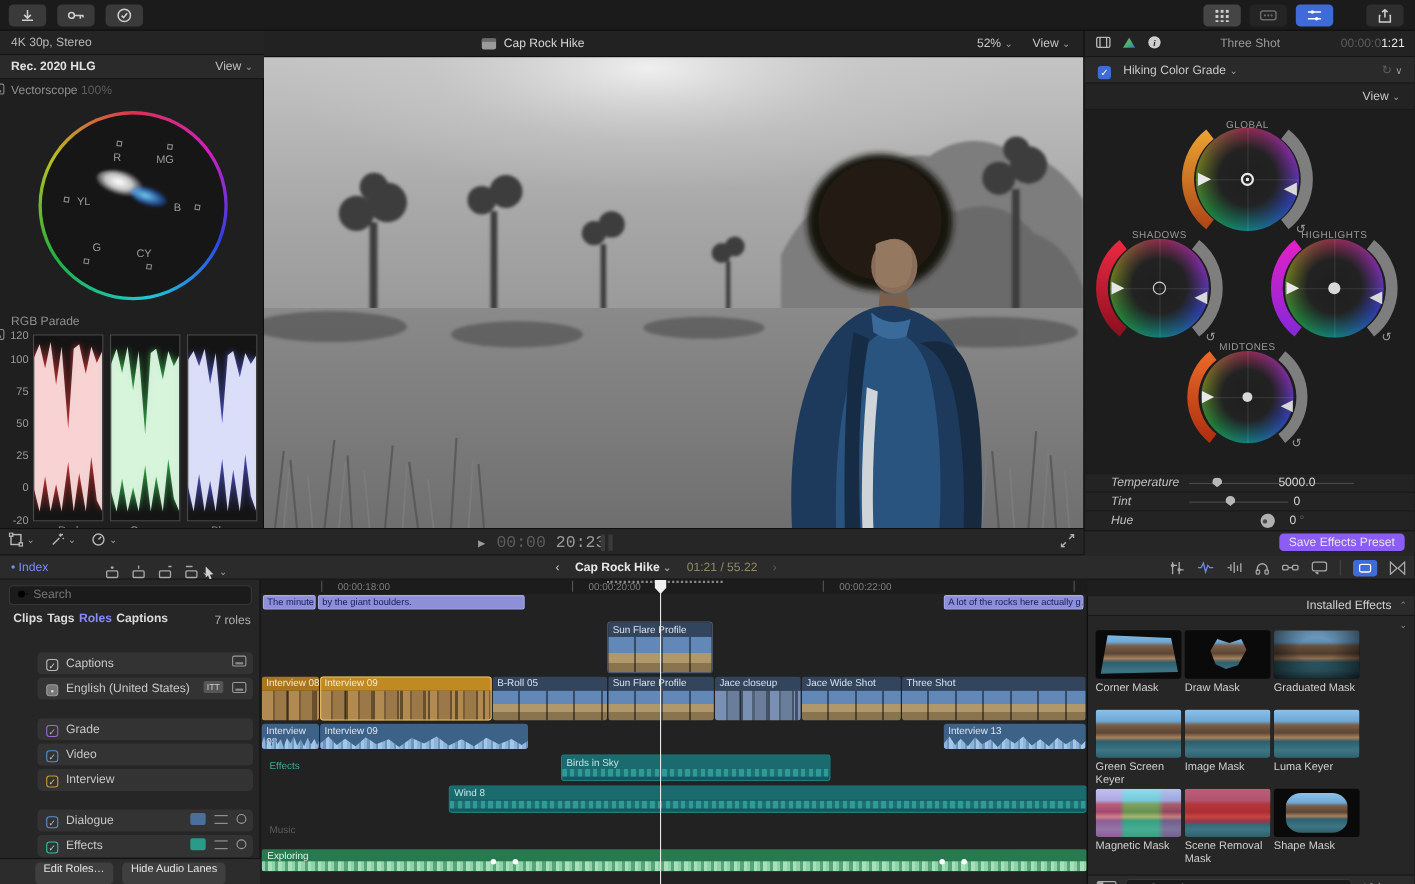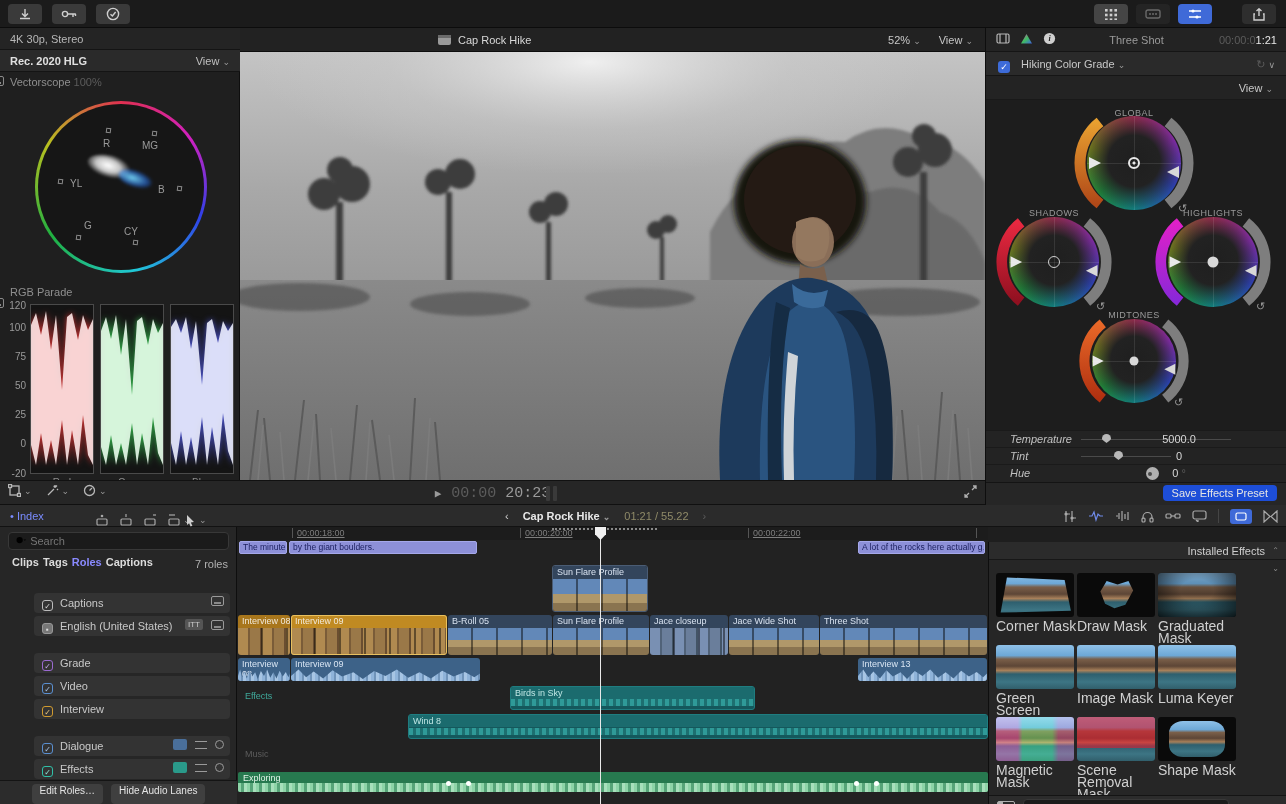--- a/index.html
+++ b/index.html
@@ -86,21 +86,21 @@
   .wheel svg.arcs { position:absolute; left:-14px; top:-14px; overflow:visible; }
   .wheel-reset { position:absolute; color:#9a9a9a; font-size:11px; }
   .param-row { position:absolute; left:0; width:301px; height:17px; line-height:17px; border-top:1px solid #1a1a1a; }
   .param-row .plabel { position:absolute; left:24px; color:#c0c0c0;font-style:italic; }
   .param-row .pval { position:absolute; right:78px; width:60px; text-align:center; color:#d8d8d8; }
   .slider-track { position:absolute; top:8px; height:1px; background:#4a4a4a; }
   .slider-thumb { position:absolute; top:3px; width:9px; height:9px; background:#b8b8b8; border-radius:50% 50% 50% 50%; clip-path:polygon(0 0,100% 0,100% 60%,50% 100%,0 60%); }
   .hue-dial { position:absolute; top:2px; width:13px; height:13px; border-radius:50%; background:#b0b0b0; }
   .hue-dial:after { content:""; position:absolute; left:2px; top:5px; width:4px; height:4px; border-radius:50%; background:#4a4a4a; }
   .insp-foot { position:absolute; left:0; top:454px; width:301px; height:23px; background:#262626; border-top:1px solid #141414; }
-  .btn { background:#1d4ed8; border-radius:4px; color:#e4e4e4; padding:2px 9px; display:inline-block; }
+  .btn { background:#8b5cf6; border-radius:4px; color:#e4e4e4; padding:2px 9px; display:inline-block; }
 
   
   .tlbar { position:absolute; left:0; top:505px; width:1286px; height:22px; background:#2b2b2b; border-bottom:1px solid #121212; line-height:22px; }
   .index-btn { position:absolute; left:10px; color:#7a8cff; }
   .tlbar svg { stroke:#a8a8a8; fill:none; stroke-width:1.2; }
   .tl-center { position:absolute; left:505px; display:flex; gap:14px; align-items:center; height:22px; }
   .tl-pos { color:#8f8a68; }
   .tl-right { position:absolute; right:8px; top:0; height:22px; display:flex; gap:11px; align-items:center; }
 
   
@@ -115,21 +115,21 @@
   .badge { background:#555; border-radius:2px; font-size:8px; padding:0 3px; color:#ccc; line-height:11px; }
   .lanes-ico { width:14px; height:11px; border-radius:2px; position:relative; }
   .hamb { width:12px; height:8px; border-top:1.4px solid #9a9a9a; border-bottom:1.4px solid #9a9a9a; }
   .circ { width:9px; height:9px; border:1.2px solid #9a9a9a; border-radius:50%; }
   .idx-foot { position:absolute; left:0; top:253px; width:237px; height:24px; background:#2c2c2c; border-top:1px solid #141414; display:flex; gap:8px; justify-content:center; padding-top:3px; }
   .idx-foot .btn { background:#3f3f3f; font-size:10px; padding:1px 8px; }
 
   
   .timeline { position:absolute; left:237px; top:527px; width:751px; height:277px; background:#222; overflow:hidden; }
   .ruler { position:absolute; left:0; top:0; width:751px; height:13px; background:#1c1c1c; color:#7e7e7e; font-size:9px; }
-  .rtick { position:absolute; top:1px; height:10px; border-left:1px solid #555; padding-left:4px; line-height:11px;text-decoration:underline; }
+  .rtick { position:absolute; top:1px; height:10px; border-left:1px solid #555; padding-left:14px; line-height:11px; }
   .cap-clip { position:absolute; top:14px; height:13px; background:#8d90d8; border:1px solid #a5a8ea; border-radius:2px; color:#1d2160; font-size:8.5px; line-height:11px; padding:0 3px; overflow:hidden; white-space:nowrap; }
   .clip { position:absolute; border-radius:3px; overflow:hidden; }
   .clip-head { height:13px; line-height:13px; font-size:9px; color:#f0e8d8; padding:0 4px; white-space:nowrap; overflow:hidden; }
   .head-orange { background:#a8761c; }
   .head-blue { background:#33455c; color:#d8e2f0; }
   .thumbs { height:27px; }
   .t-interview { background:repeating-linear-gradient(90deg,#b08a50 0 10px,#7a5c38 10px 12px,#9a7848 12px 22px,#6a4e30 22px 24px); }
   .t-desert { background:linear-gradient(180deg,#6288b8 0 45%,#b0986a 45% 72%,#8a7450 72% 100%); }
   .t-desert:after, .t-interview:after { content:""; display:block; height:100%; background:repeating-linear-gradient(90deg, transparent 0 23px, rgba(0,0,0,.45) 23px 25px); }
   .clip.selected { outline:1.5px solid #e8c060; outline-offset:-1px; }
@@ -147,21 +147,21 @@
   .ph-top { position:absolute; left:358px; top:0px; width:11px; height:13px; background:#f0f0f0; clip-path:polygon(0 0,100% 0,100% 55%,50% 100%,0 55%); z-index:10; }
   .sel-dots { position:absolute; left:315px; top:1px; width:105px; border-top:2px dotted #8a8a8a; z-index:8; }
 
   
   .fxbrowser { position:absolute; left:988px; top:542px; width:298px; height:277px; background:#262626; border-left:1px solid #0e0e0e; }
   .fx-head { position:absolute; left:0; top:0; width:298px; height:18px; line-height:18px; text-align:right; padding-right:22px; color:#cfcfcf; background:#2b2b2b; border-bottom:1px solid #171717; }
   .fx-sort { position:absolute; right:8px; top:0; color:#8a8a8a; font-size:8px; }
   .fx-item { position:absolute; width:82px; }
   .fx-thumb { width:78px; height:44px; border-radius:3px; background:#0a0a0a; position:relative; overflow:hidden; }
   .scene { position:absolute; inset:0; background:linear-gradient(180deg,#8fc1e8 0%,#6da8d6 24%,#7a5f49 32%,#5d4636 48%,#a8805a 58%,#2e5f6e 66%,#3d7584 84%,#315f6c 100%); }
-  .fx-label { margin-top:3px; font-size:14px; color:#d0d0d0; line-height:12px; }
+  .fx-label { margin-top:3px; font-size:10px; color:#d0d0d0; line-height:12px; }
   .clip-corner .scene { clip-path:polygon(14% 10%,88% 16%,96% 86%,6% 90%); }
   .clip-draw .scene { clip-path:polygon(38% 18%,52% 26%,66% 18%,72% 40%,62% 72%,48% 80%,36% 70%,30% 42%); }
   .fade .scene { opacity:.85; }
   .fade .scene:after { content:""; position:absolute; inset:0; background:radial-gradient(ellipse at 50% 40%, transparent 30%, rgba(0,0,0,.75) 100%); }
   .tint-mag-grn .scene:after { content:""; position:absolute; inset:0;
     background:linear-gradient(90deg, rgba(210,0,130,.55) 0 28%, rgba(20,190,60,.55) 34% 72%, rgba(210,0,130,.4) 80% 100%); mix-blend-mode:screen; }
   .tint-red .scene:after { content:""; position:absolute; inset:0 0 30% 0; background:rgba(220,30,50,.62); }
   .clip-shape .scene { left:14%; right:14%; top:10%; bottom:10%; border-radius:14px/12px; }
   .fx-foot { position:absolute; left:0; top:253px; width:298px; height:24px; background:#2c2c2c; border-top:1px solid #141414; display:flex; align-items:center; gap:8px; padding:0 8px; color:#9a9a9a; }
   .side-ico { width:18px; height:13px; border:1.3px solid #b0b0b0; border-radius:2px; position:relative; flex:none; }

